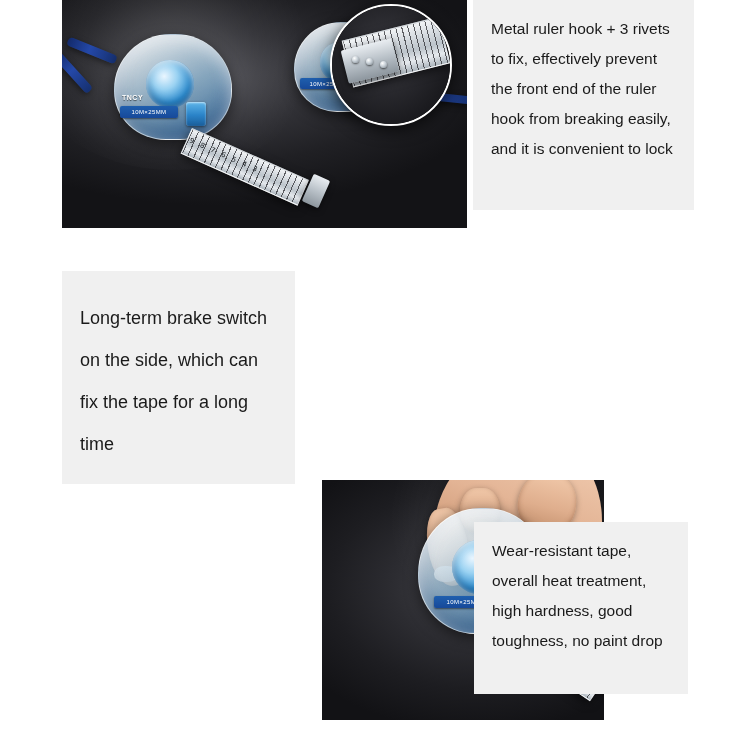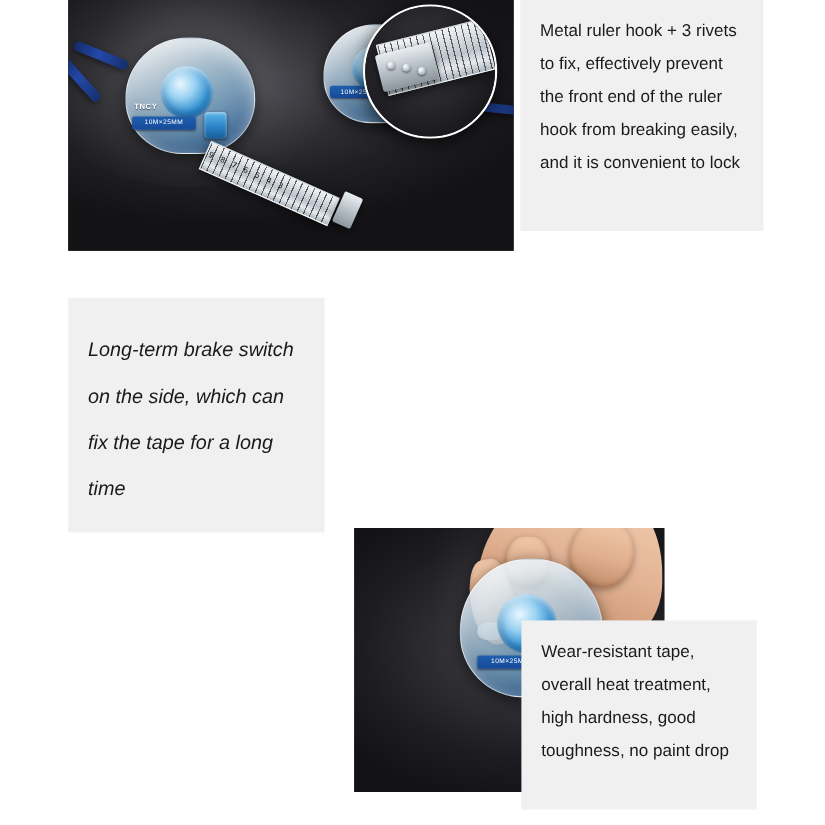--- a/index.html
+++ b/index.html
@@ -234,21 +234,21 @@
       </div>
       <div class="hook" style="left:12px; top:38px; width:52px; height:34px; transform:rotate(-14deg);"></div>
       <div class="rivet" style="left:20px; top:50px;"></div>
       <div class="rivet" style="left:34px; top:52px;"></div>
       <div class="rivet" style="left:48px; top:55px;"></div>
     </div>
   </div>
 
   <div class="block caption" style="left:473px; top:0px; width:221px; height:210px;">Metal ruler hook + 3 rivets to fix, effectively prevent the front end of the ruler hook from breaking easily, and it is convenient to lock</div>
 
-  <div class="block caption caption-mid" style="left:62px; top:271px; width:233px; height:213px;font-style:italic;">Long-term brake switch on the side, which can fix the tape for a long time</div>
+  <div class="block caption caption-mid" style="left:62px; top:271px; width:233px; height:213px;">Long-term brake switch on the side, which can fix the tape for a long time</div>
 
   <div class="block photo" style="left:322px; top:252px; width:282px; height:240px;">
     <div class="desk dark2"></div>
     <div class="glow" style="left:60px; top:-70px; width:260px; height:220px;"></div>
 
     <div class="hand" style="left:112px; top:-34px; width:168px; height:150px; border-radius:44% 30% 40% 40% / 58% 50% 44% 40%;"></div>
     <div class="finger" style="left:106px; top:28px; width:40px; height:78px; transform:rotate(-10deg);"></div>
     <div class="nail" style="left:112px; top:86px; width:24px; height:16px;"></div>
     <div class="finger" style="left:138px; top:8px; width:40px; height:46px;"></div>
     <div class="finger" style="left:196px; top:-6px; width:58px; height:60px; transform:rotate(14deg);"></div>
@@ -259,15 +259,15 @@
       <div class="tape-label" style="left:28px; top:96px; width:60px; height:12px;">10M×25MM</div>
       <div class="btn-blue" style="left:96px; top:90px; width:22px; height:26px;"></div>
       <div class="blade" style="left:104px; top:116px; width:112px; height:24px; transform:rotate(34deg); transform-origin:left top;">
         <div class="blade-ticks"></div>
         <div class="blade-nums" style="top:6px;">5 4 3 2</div>
       </div>
       <div class="hook" style="left:190px; top:178px; width:26px; height:16px; transform:rotate(34deg);"></div>
     </div>
   </div>
 
-  <div class="block caption" style="left:474px; top:564px; width:214px; height:172px;">Wear-resistant tape, overall heat treatment, high hardness, good toughness, no paint drop</div>
+  <div class="block caption" style="left:474px; top:522px; width:214px; height:172px;">Wear-resistant tape, overall heat treatment, high hardness, good toughness, no paint drop</div>
 
 </div>
 
 </body></html>

